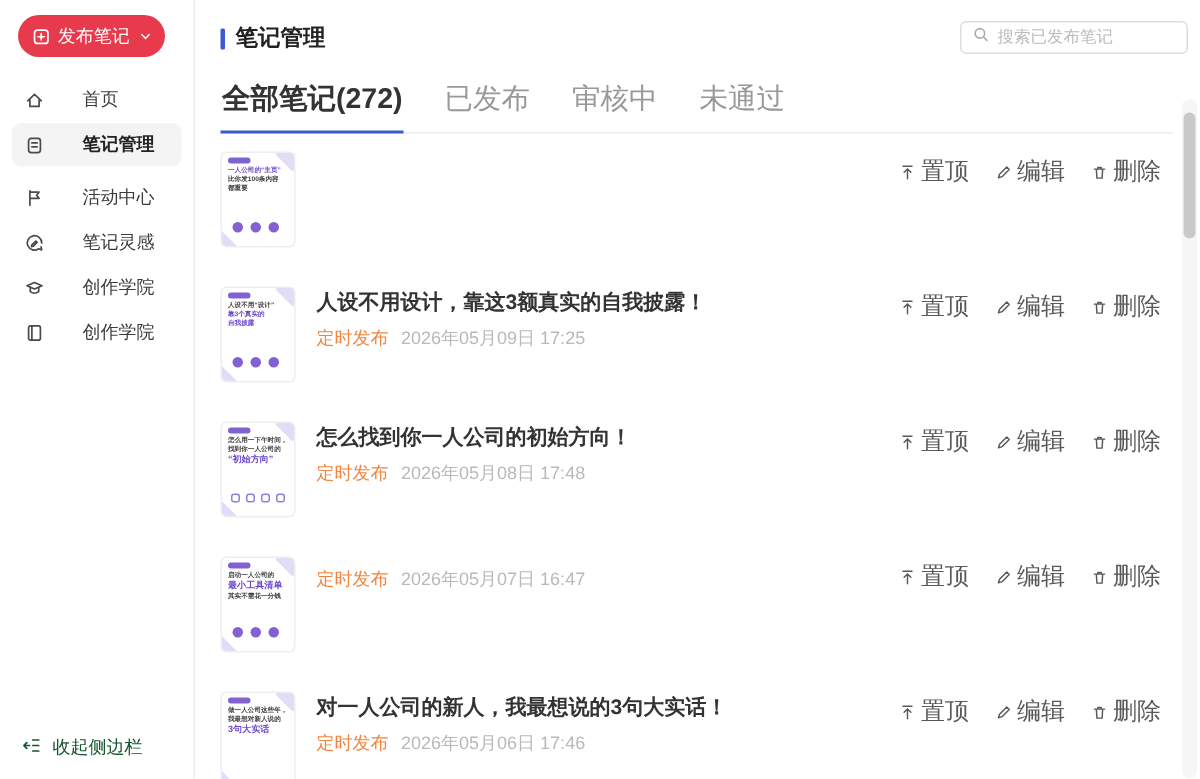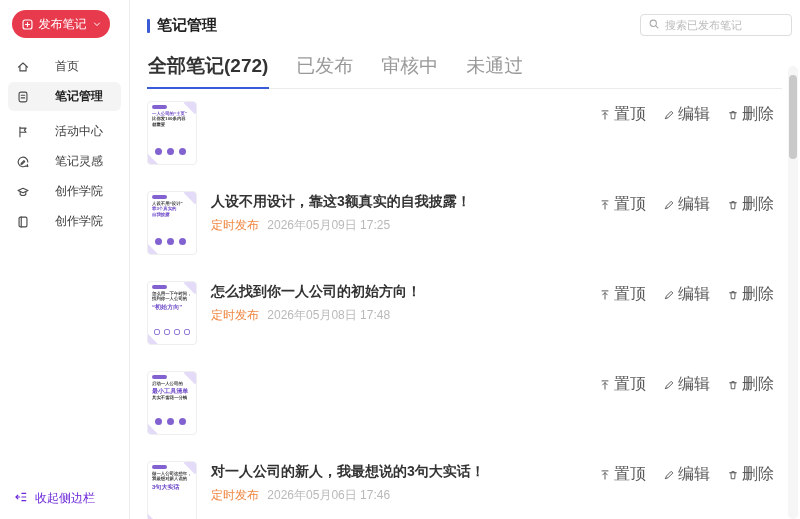--- a/index.html
+++ b/index.html
@@ -16,21 +16,21 @@
     background:var(--red);color:#fff;font-size:12px;cursor:pointer;font-family:inherit;}
   .publish-btn svg{display:block;}
   .menu{margin-top:14px;}
   .menu-item{display:flex;align-items:center;gap:25px;height:29px;margin:1px 8px;
     padding:0 8px;border-radius:6px;font-size:12px;color:#3c3c3c;cursor:pointer;}
   .menu-item .mi{color:#4a4a4a;display:flex;}
   .menu-item.active{background:#f4f4f4;font-weight:bold;color:#222;}
   .menu-item.gap{margin-top:6px;font-family:Liberation Serif, serif;}
   .menu-item .chev{margin-left:auto;color:#9a9a9a;display:flex;}
   .collapse{position:absolute;left:14px;bottom:12px;display:flex;align-items:center;gap:7px;
-    font-size:12px;color:#6d28d9;background:none;border:none;cursor:pointer;font-family:inherit;}
+    font-size:12px;color:#14532d;background:none;border:none;cursor:pointer;font-family:inherit;}
   
   .main{position:absolute;left:131px;top:0;right:0;height:519px;}
   .page-header{position:relative;padding:16px 16px 0 16px;}
   .page-title{display:flex;align-items:center;gap:7px;font-size:15px;font-weight:bold;color:#222;}
   .title-bar{width:3px;height:14px;background:var(--accent);border-radius:1px;}
   .search-box{position:absolute;top:14px;right:8px;width:152px;height:22px;border:1px solid #ddd;
     border-radius:4px;display:flex;align-items:center;padding:0 7px;gap:5px;color:#b5b5b5;background:#fff;}
   .search-box input{border:none;outline:none;width:100%;font-size:11px;font-family:inherit;color:#666;}
   .search-box input::placeholder{color:#bbb;}
   
@@ -326,20 +326,24 @@
           <span class="tl purple big">最小工具清单</span>
           <span class="tl dark">其实不需花一分钱</span>
         </div>
         <div class="dots">
             <i></i>
             <i></i>
             <i></i>
           </div>
       </div>
       <div class="note-info">
+        <div class="note-meta">
+          <span class="status">定时发布</span>
+          <span class="time">2026年05月07日 16:47</span>
+        </div>
       </div>
       <div class="note-actions">
         <button class="act">
             <span>
               <svg width="12" height="12" viewBox="0 0 16 16" fill="none" stroke="currentColor" stroke-width="1.3" stroke-linecap="round" stroke-linejoin="round">
                 <path d="M8 13.5V5M5 7.8l3-3 3 3M4 2.5h8"></path>
               </svg>
             </span>
             <span>置顶</span>
           </button>

